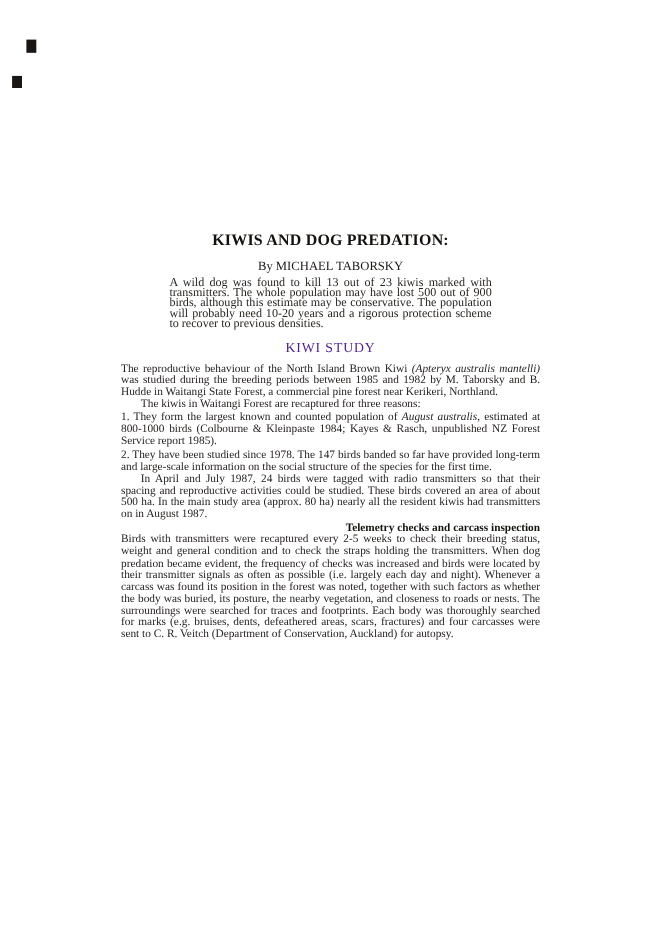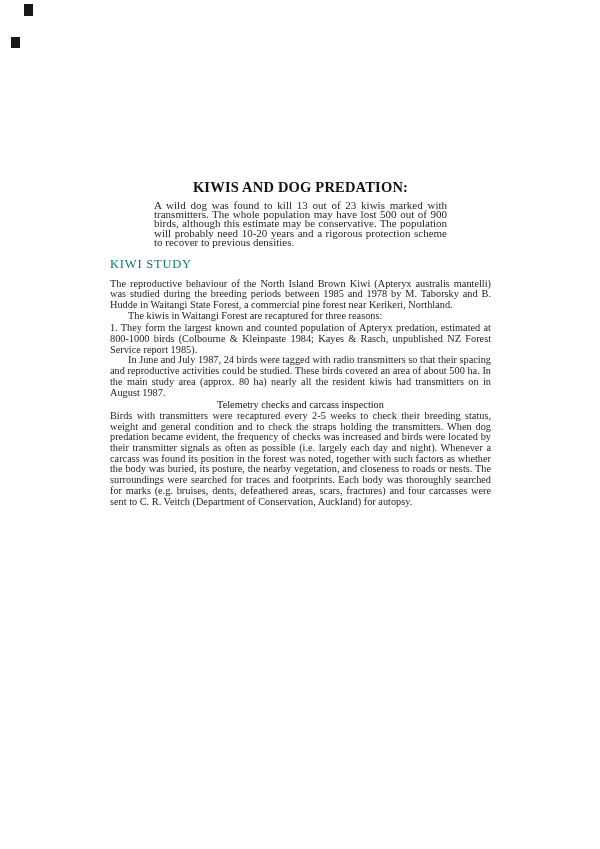--- a/index.html
+++ b/index.html
@@ -8,20 +8,21 @@
     background: #ffffff;
   }
   .page {
     position: relative;
     width: 600px;
     height: 640px;
     background: #ffffff;
     overflow: hidden;
     font-family: "Liberation Serif", serif;
     color: #24211d;
+    margin-top: 32px;
   }
   .scan-mark {
     position: absolute;
     background: #191613;
   }
   .scan-mark.m1 { left: 24px; top: 4px;  width: 9px; height: 12px; }
   .scan-mark.m2 { left: 11px; top: 37px; width: 9px; height: 11px; }
 
   .content {
     position: absolute;
@@ -51,83 +52,86 @@
     color: #1c1916;
   }
   .abstract-text {
     margin: 5px 44px 0 44px;
     font-size: 11px;
     line-height: 9.4px;
     text-align: justify;
     color: #2a2622;
   }
   .section-heading {
+    text-align: center;
     font-size: 12.5px;
     letter-spacing: 0.8px;
     margin-top: 9px;
-    color: #0f766e;
+    color: #4c1d95;
   }
   .body-text {
     margin-top: 7px;
     font-size: 10.3px;
     line-height: 10.7px;
     text-align: justify;
     color: #262220;
   }
   .body-text p { margin: 0; }
   .body-text p.indent { text-indent: 18px; }
   .body-text p.item { margin-top: 2px; }
   .sub-heading {
-    font-weight: 400;
+    font-weight: 700;
     margin-top: 2px !important;
-    text-align: center;
+    text-align: right;
     color: #16130f;
   }
   .footer {
     position: absolute;
     left: 110px;
     top: 662px;
     font-family: "Liberation Sans", sans-serif;
     font-size: 13px;
     letter-spacing: 0.2px;
     color: #34312d;
   }
-  .it { }
+  .it { font-style: italic; }
 </style>
 </head>
 <body>
 
 <div class="page">
 
   <div class="scan-mark m1"></div>
   <div class="scan-mark m2"></div>
 
   <div class="content">
 
     <div class="title">
       <div>KIWIS AND DOG PREDATION:</div>
     </div>
 
+    <div class="byline">By MICHAEL TABORSKY</div>
 
 
     <div class="abstract-text">A wild dog was found to kill 13 out of 23 kiwis marked with transmitters. The whole population may have lost 500 out of 900 birds, although this estimate may be conservative. The population will probably need 10-20 years and a rigorous protection scheme to recover to previous densities.</div>
 
     <div class="section-heading">KIWI STUDY</div>
 
     <div class="body-text">
 
-      <p><span>The reproductive behaviour of the North Island Brown Kiwi </span><span class="it">(Apteryx australis mantelli)</span><span> was studied during the breeding periods between 1985 and 1978 by M. Taborsky and B. Hudde in Waitangi State Forest, a commercial pine forest near Kerikeri, Northland.</span></p>
+      <p><span>The reproductive behaviour of the North Island Brown Kiwi </span><span class="it">(Apteryx australis mantelli)</span><span> was studied during the breeding periods between 1985 and 1982 by M. Taborsky and B. Hudde in Waitangi State Forest, a commercial pine forest near Kerikeri, Northland.</span></p>
 
       <p class="indent">The kiwis in Waitangi Forest are recaptured for three reasons:</p>
 
-      <p class="item"><span>1. They form the largest known and counted population of </span><span class="it">Apteryx predation</span><span>, estimated at 800-1000 birds (Colbourne &amp; Kleinpaste 1984; Kayes &amp; Rasch, unpublished NZ Forest Service report 1985).</span></p>
+      <p class="item"><span>1. They form the largest known and counted population of </span><span class="it">August australis</span><span>, estimated at 800-1000 birds (Colbourne &amp; Kleinpaste 1984; Kayes &amp; Rasch, unpublished NZ Forest Service report 1985).</span></p>
+
+      <p class="item">2. They have been studied since 1978. The 147 birds banded so far have provided long-term and large-scale information on the social structure of the species for the first time.</p>
 
 
-
-      <p class="indent">In June and July 1987, 24 birds were tagged with radio transmitters so that their spacing and reproductive activities could be studied. These birds covered an area of about 500 ha. In the main study area (approx. 80 ha) nearly all the resident kiwis had transmitters on in August 1987.</p>
+      <p class="indent">In April and July 1987, 24 birds were tagged with radio transmitters so that their spacing and reproductive activities could be studied. These birds covered an area of about 500 ha. In the main study area (approx. 80 ha) nearly all the resident kiwis had transmitters on in August 1987.</p>
 
 
       <p class="sub-heading">Telemetry checks and carcass inspection</p>
 
       <p>Birds with transmitters were recaptured every 2-5 weeks to check their breeding status, weight and general condition and to check the straps holding the transmitters. When dog predation became evident, the frequency of checks was increased and birds were located by their transmitter signals as often as possible (i.e. largely each day and night). Whenever a carcass was found its position in the forest was noted, together with such factors as whether the body was buried, its posture, the nearby vegetation, and closeness to roads or nests. The surroundings were searched for traces and footprints. Each body was thoroughly searched for marks (e.g. bruises, dents, defeathered areas, scars, fractures) and four carcasses were sent to C. R. Veitch (Department of Conservation, Auckland) for autopsy.</p>
 
     </div>
   </div>
 
   <div class="footer">NOTORNIS 35: 197-202 (1988)</div>

